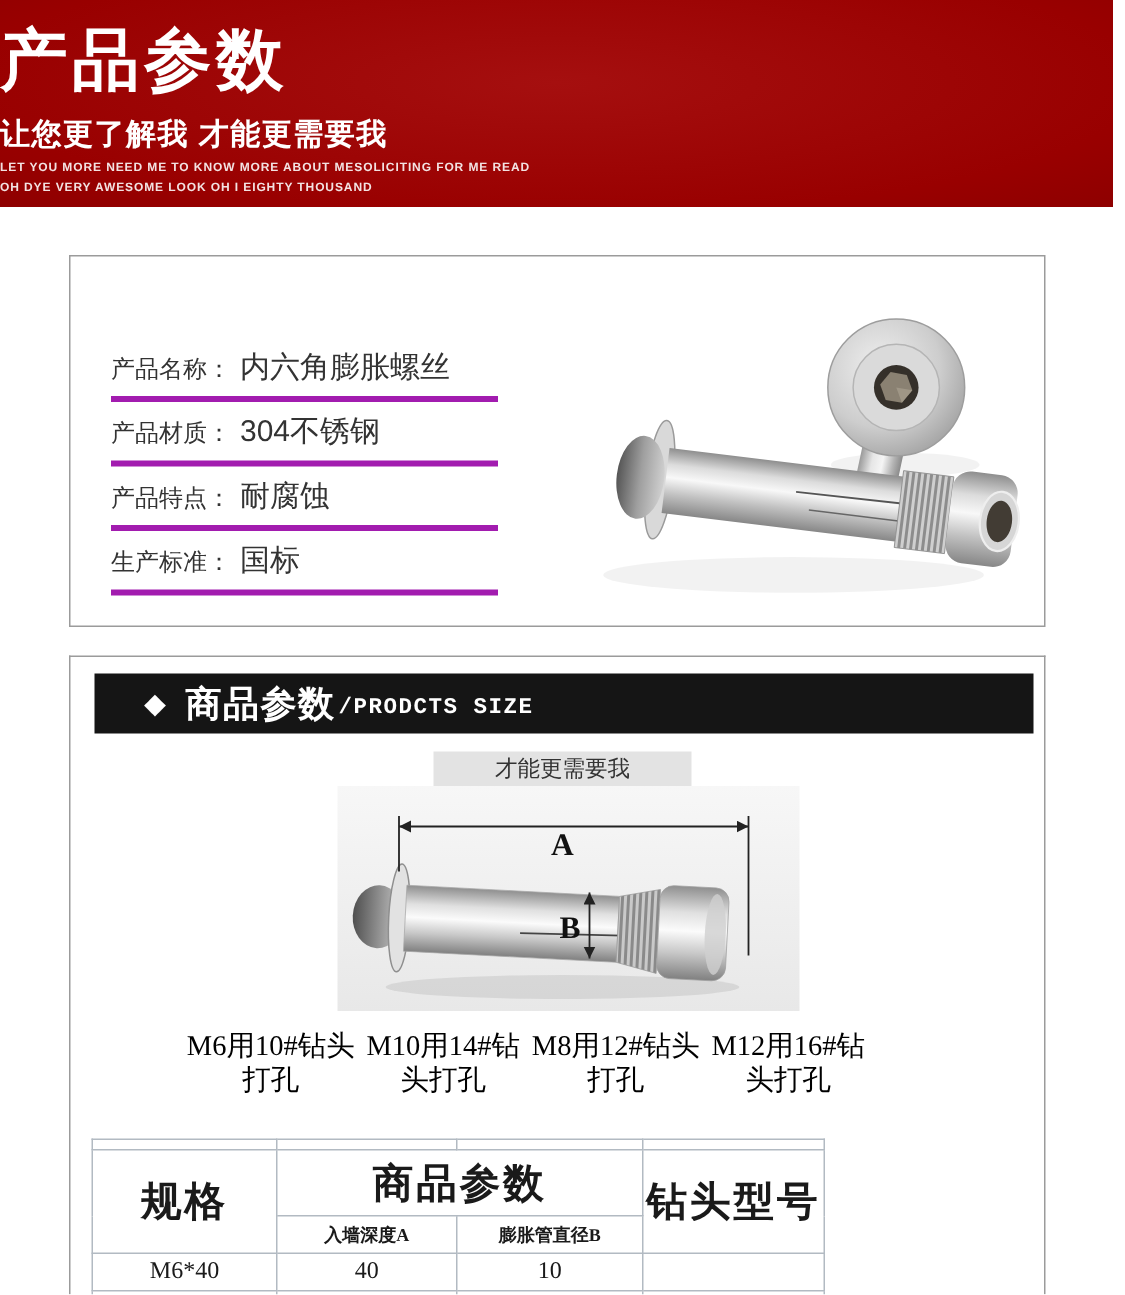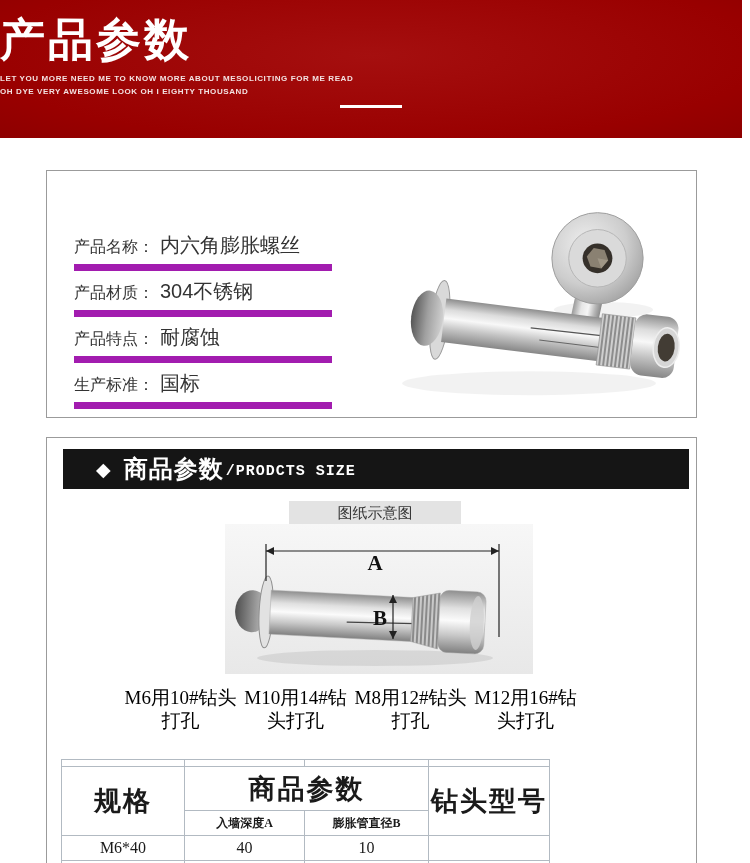--- a/index.html
+++ b/index.html
@@ -17,21 +17,21 @@
   .banner-dash{width:62px;height:3px;background:#fff;margin:9px auto 0 auto;}
 
   
   .card{position:absolute;left:46px;width:651px;background:#fff;
         border:1px solid #9b9b9b;box-sizing:border-box;}
   #card-info{top:170px;height:248px;}
   #card-params{top:437px;height:426px;border-bottom:none;}
 
   
   .specs{position:absolute;left:27px;top:62px;width:258px;}
-  .spec-row{border-bottom:7px solid #a21caf;padding-bottom:5px;margin-bottom:8px;
+  .spec-row{border-bottom:4px solid #a21caf;padding-bottom:5px;margin-bottom:8px;
             line-height:24px;white-space:nowrap;}
   .spec-label{font-size:16px;color:#333;}
   .spec-value{font-size:20px;color:#333;margin-left:6px;}
   .photo-wrap{position:absolute;right:2px;top:0;width:315px;height:246px;}
 
   
   .section-bar{position:absolute;left:16px;top:11px;width:626px;height:40px;background:#151515;
                display:flex;align-items:center;color:#fff;}
   .bar-diamond{font-size:19px;margin-left:33px;}
   .bar-title-cn{font-size:24px;font-weight:700;margin-left:13px;letter-spacing:1px;}
@@ -60,20 +60,21 @@
   .ptable .cut td{height:8px;}
   .ptable .big{font-size:27px;font-weight:700;letter-spacing:2px;}
 </style>
 </head>
 <body>
 
 <div id="page">
 
   <div class="banner">
     <h1 class="banner-title">产品参数</h1>
+    <p class="banner-sub">让您更了解我 才能更需要我</p>
     <p class="banner-tag">LET YOU MORE NEED ME TO KNOW MORE ABOUT MESOLICITING FOR ME READ</p>
     <p class="banner-tag">OH DYE VERY AWESOME LOOK OH I EIGHTY THOUSAND</p>
     <div class="banner-dash"></div>
   </div>
 
   <div class="card" id="card-info">
     <div class="specs">
       <div class="spec-row">
         <span class="spec-label">产品名称：</span><span class="spec-value">内六角膨胀螺丝</span>
       </div>
@@ -151,21 +152,21 @@
   </div>
 
   <div class="card" id="card-params">
 
     <div class="section-bar">
       <span class="bar-diamond">◆</span>
       <span class="bar-title-cn">商品参数</span>
       <span class="bar-title-en">/PRODCTS SIZE</span>
     </div>
 
-    <div class="diagram-label">图纸示意图</div>
+    <div class="diagram-label">才能更需要我</div>
 
     <div class="diagram">
       <svg viewBox="0 0 308 150" width="308" height="150">
         <defs>
           <linearGradient id="dgBody" x1="0" y1="0" x2="0" y2="1">
             <stop offset="0" stop-color="#8f8f8f"></stop>
               <stop offset="0.28" stop-color="#e0e0e0"></stop>
             <stop offset="0.48" stop-color="#fbfbfb"></stop>
               <stop offset="0.72" stop-color="#c7c7c7"></stop>
             <stop offset="1" stop-color="#808080"></stop>

